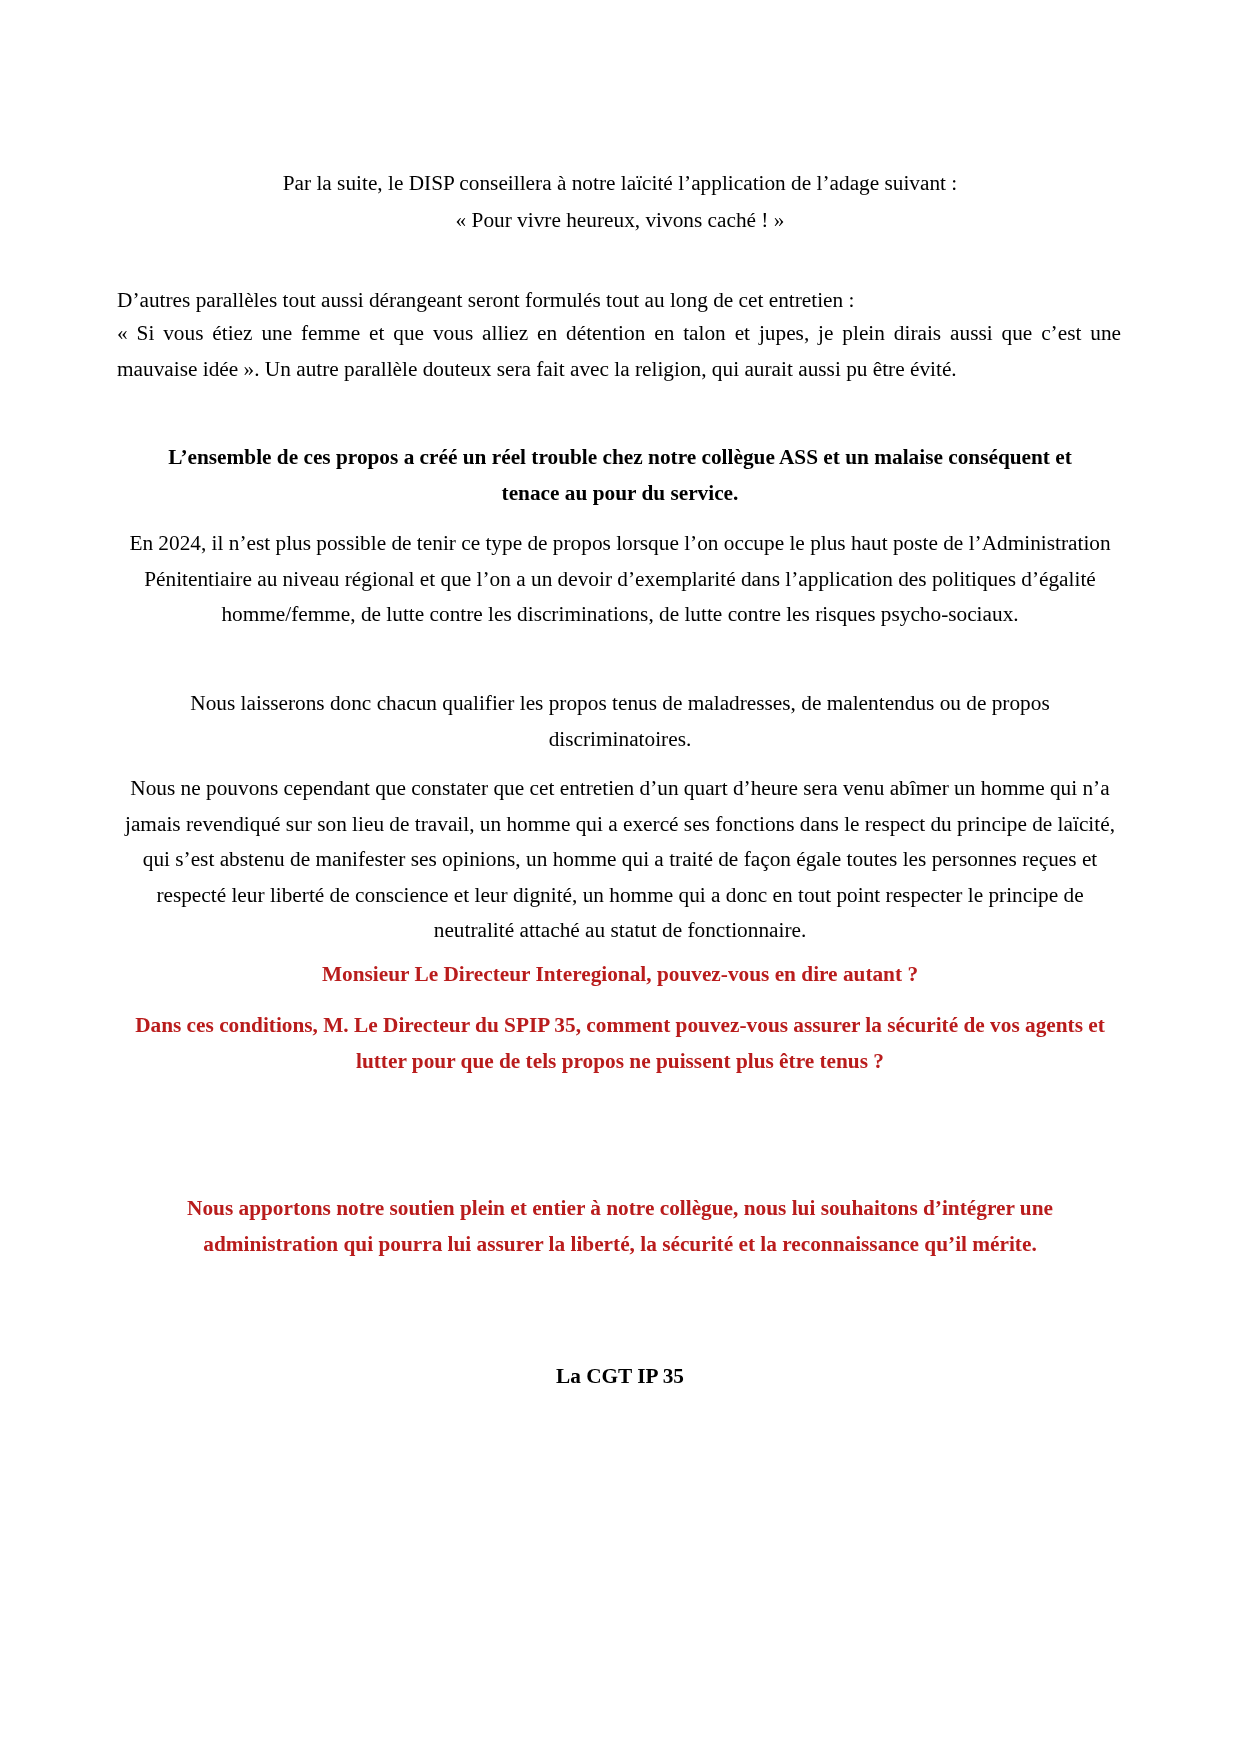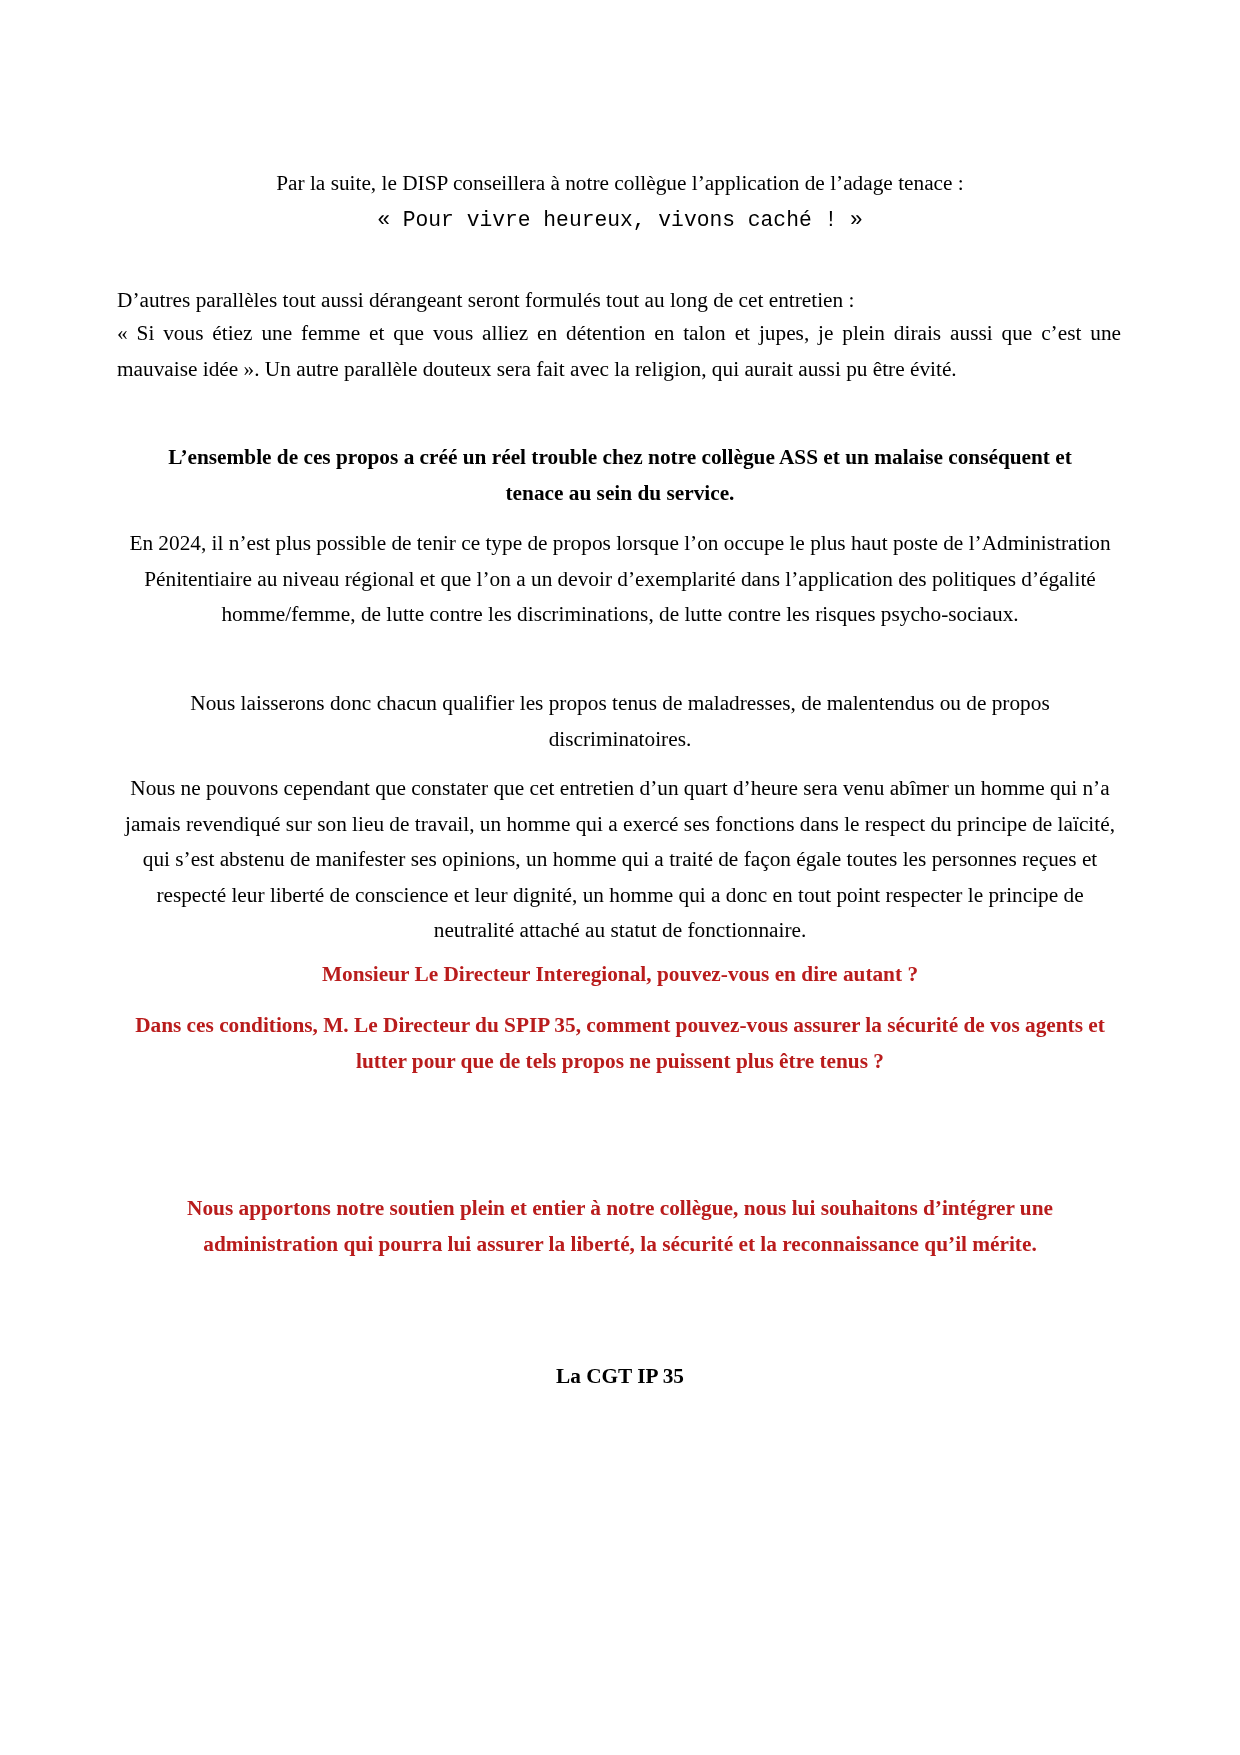--- a/index.html
+++ b/index.html
@@ -32,29 +32,29 @@
     .center { text-align: center; }
     .justify { text-align: justify; text-align-last: left; }
     .bold { font-weight: bold; }
     .red { color: #b91c1c; }
   </style>
 </head>
 <body>
 
 <div class="page">
 
-  <p class="para center" style="top:166px;">Par la suite, le DISP conseillera à notre collègue l’application de l’adage tenace :</p>
+  <p class="para center" style="top:166px;">Par la suite, le DISP conseillera à notre laïcité l’application de l’adage suivant :</p>
 
-  <p class="para center" style="top:203px;font-family:Liberation Mono, monospace;">« Pour vivre heureux, vivons caché ! »</p>
+  <p class="para center" style="top:203px;">« Pour vivre heureux, vivons caché ! »</p>
 
   <p class="para justify" style="top:247px; left:-1px;margin-top:36px;">D’autres parallèles tout aussi dérangeant seront formulés tout au long de cet entretien :</p>
 
   <p class="para justify" style="top:316px; left:-1px;">« Si vous étiez une femme et que vous alliez en détention en talon et jupes, je plein dirais aussi que c’est une mauvaise idée ». Un autre parallèle douteux sera fait avec la religion, qui aurait aussi pu être évité.</p>
 
-  <p class="para center bold" style="top:440px; padding: 0 30px; width:944px;">L’ensemble de ces propos a créé un réel trouble chez notre collègue ASS et un malaise conséquent et tenace au sein du service.</p>
+  <p class="para center bold" style="top:440px; padding: 0 30px; width:944px;">L’ensemble de ces propos a créé un réel trouble chez notre collègue ASS et un malaise conséquent et tenace au pour du service.</p>
 
   <p class="para center" style="top:526px;">En 2024, il n’est plus possible de tenir ce type de propos lorsque l’on occupe le plus haut poste de l’Administration Pénitentiaire au niveau régional et que l’on a un devoir d’exemplarité dans l’application des politiques d’égalité homme/femme, de lutte contre les discriminations, de lutte contre les risques psycho-sociaux.</p>
 
   <p class="para center" style="top:686px; padding: 0 30px; width:944px;">Nous laisserons donc chacun qualifier les propos tenus de maladresses, de malentendus ou de propos discriminatoires.</p>
 
   <p class="para center" style="top:771px;">Nous ne pouvons cependant que constater que cet entretien d’un quart d’heure sera venu abîmer un homme qui n’a jamais revendiqué sur son lieu de travail, un homme qui a exercé ses fonctions dans le respect du principe de laïcité, qui s’est abstenu de manifester ses opinions, un homme qui a traité de façon égale toutes les personnes reçues et respecté leur liberté de conscience et leur dignité, un homme qui a donc en tout point respecter le principe de neutralité attaché au statut de fonctionnaire.</p>
 
   <p class="para center bold red" style="top:957px;">Monsieur Le Directeur Interegional, pouvez-vous en dire autant ?</p>
 
   <p class="para center bold red" style="top:1008px;">Dans ces conditions, M. Le Directeur du SPIP 35, comment pouvez-vous assurer la sécurité de vos agents et lutter pour que de tels propos ne puissent plus être tenus ?</p>

